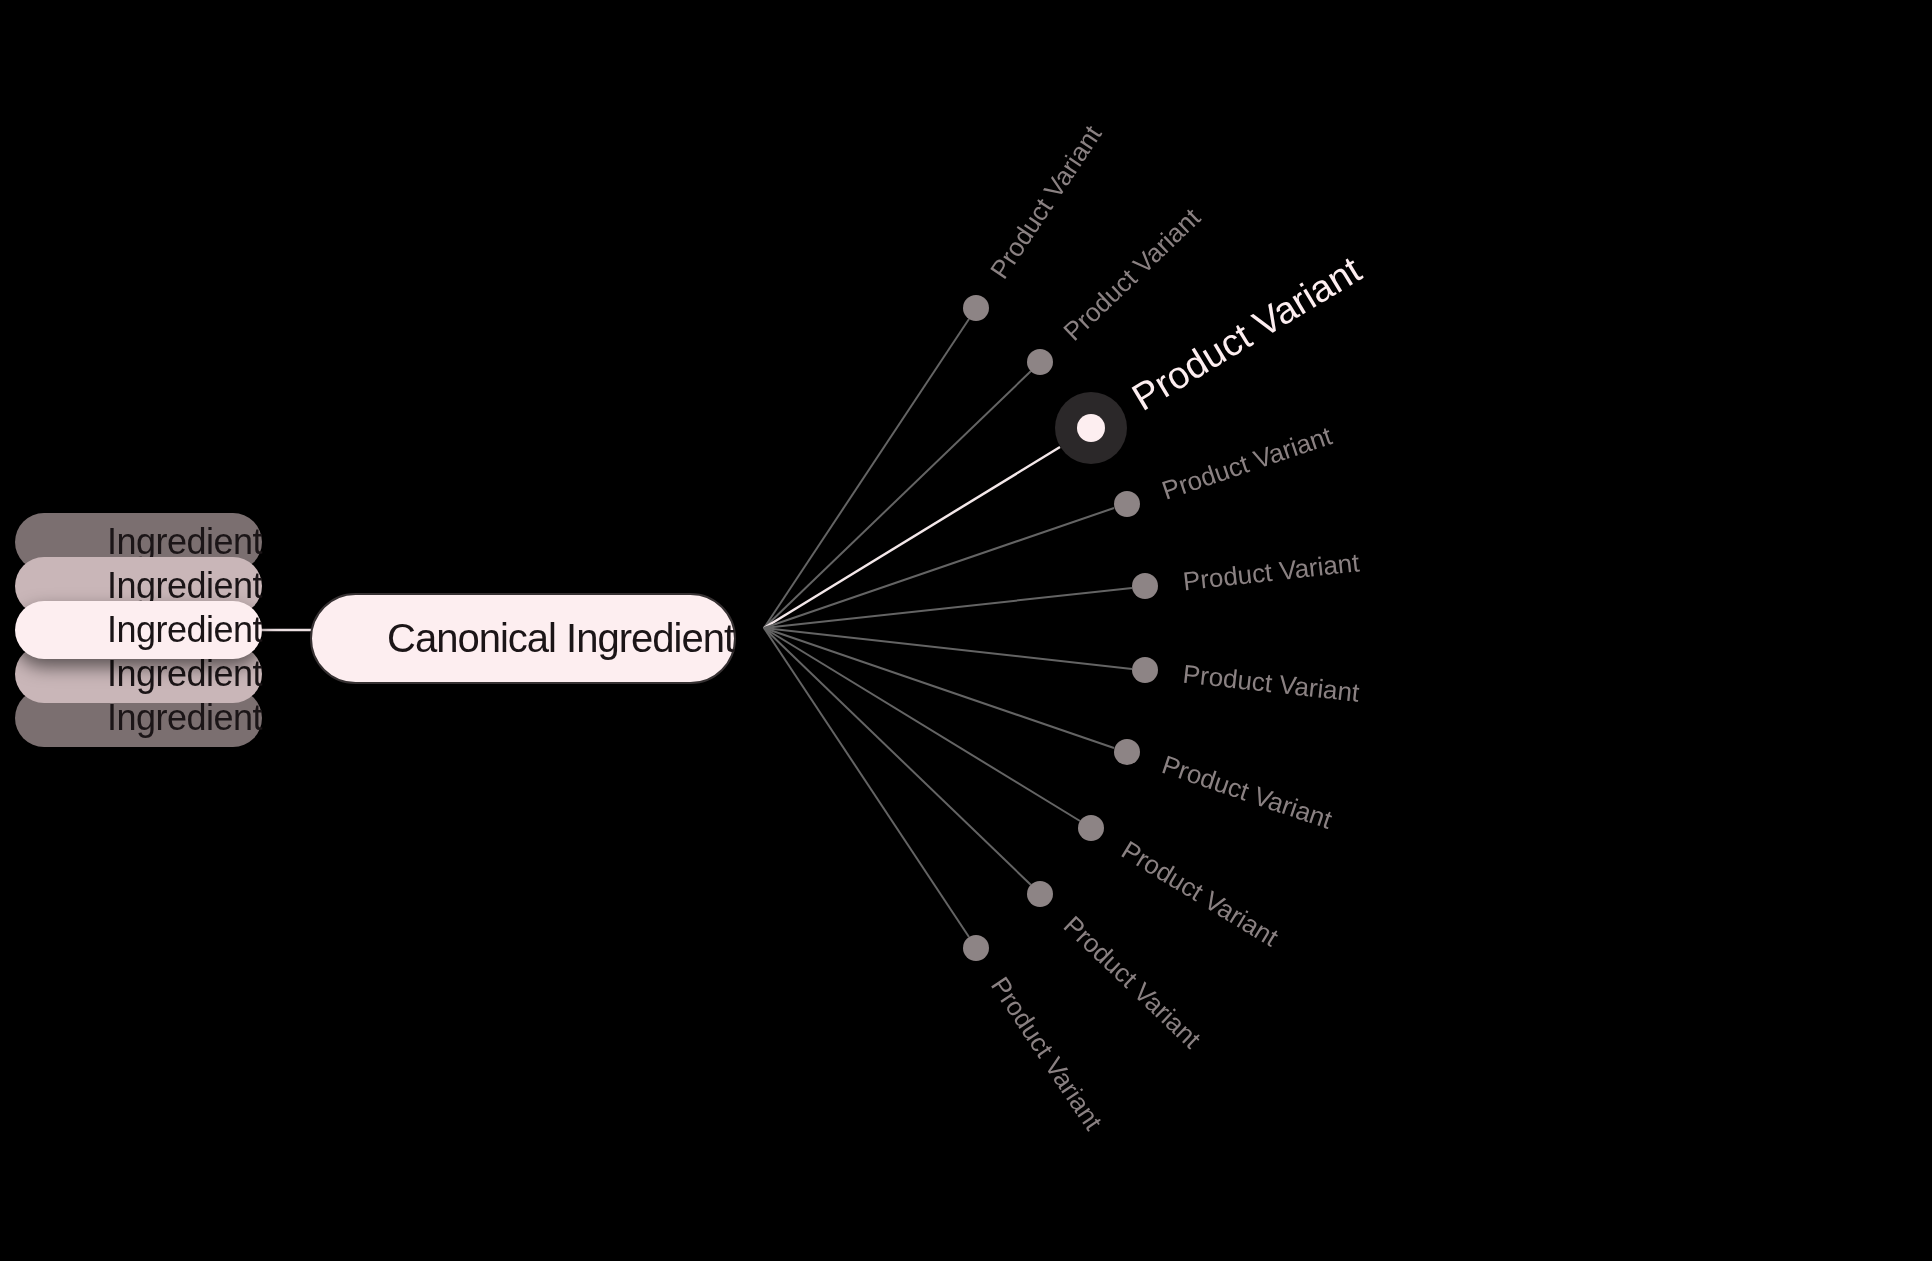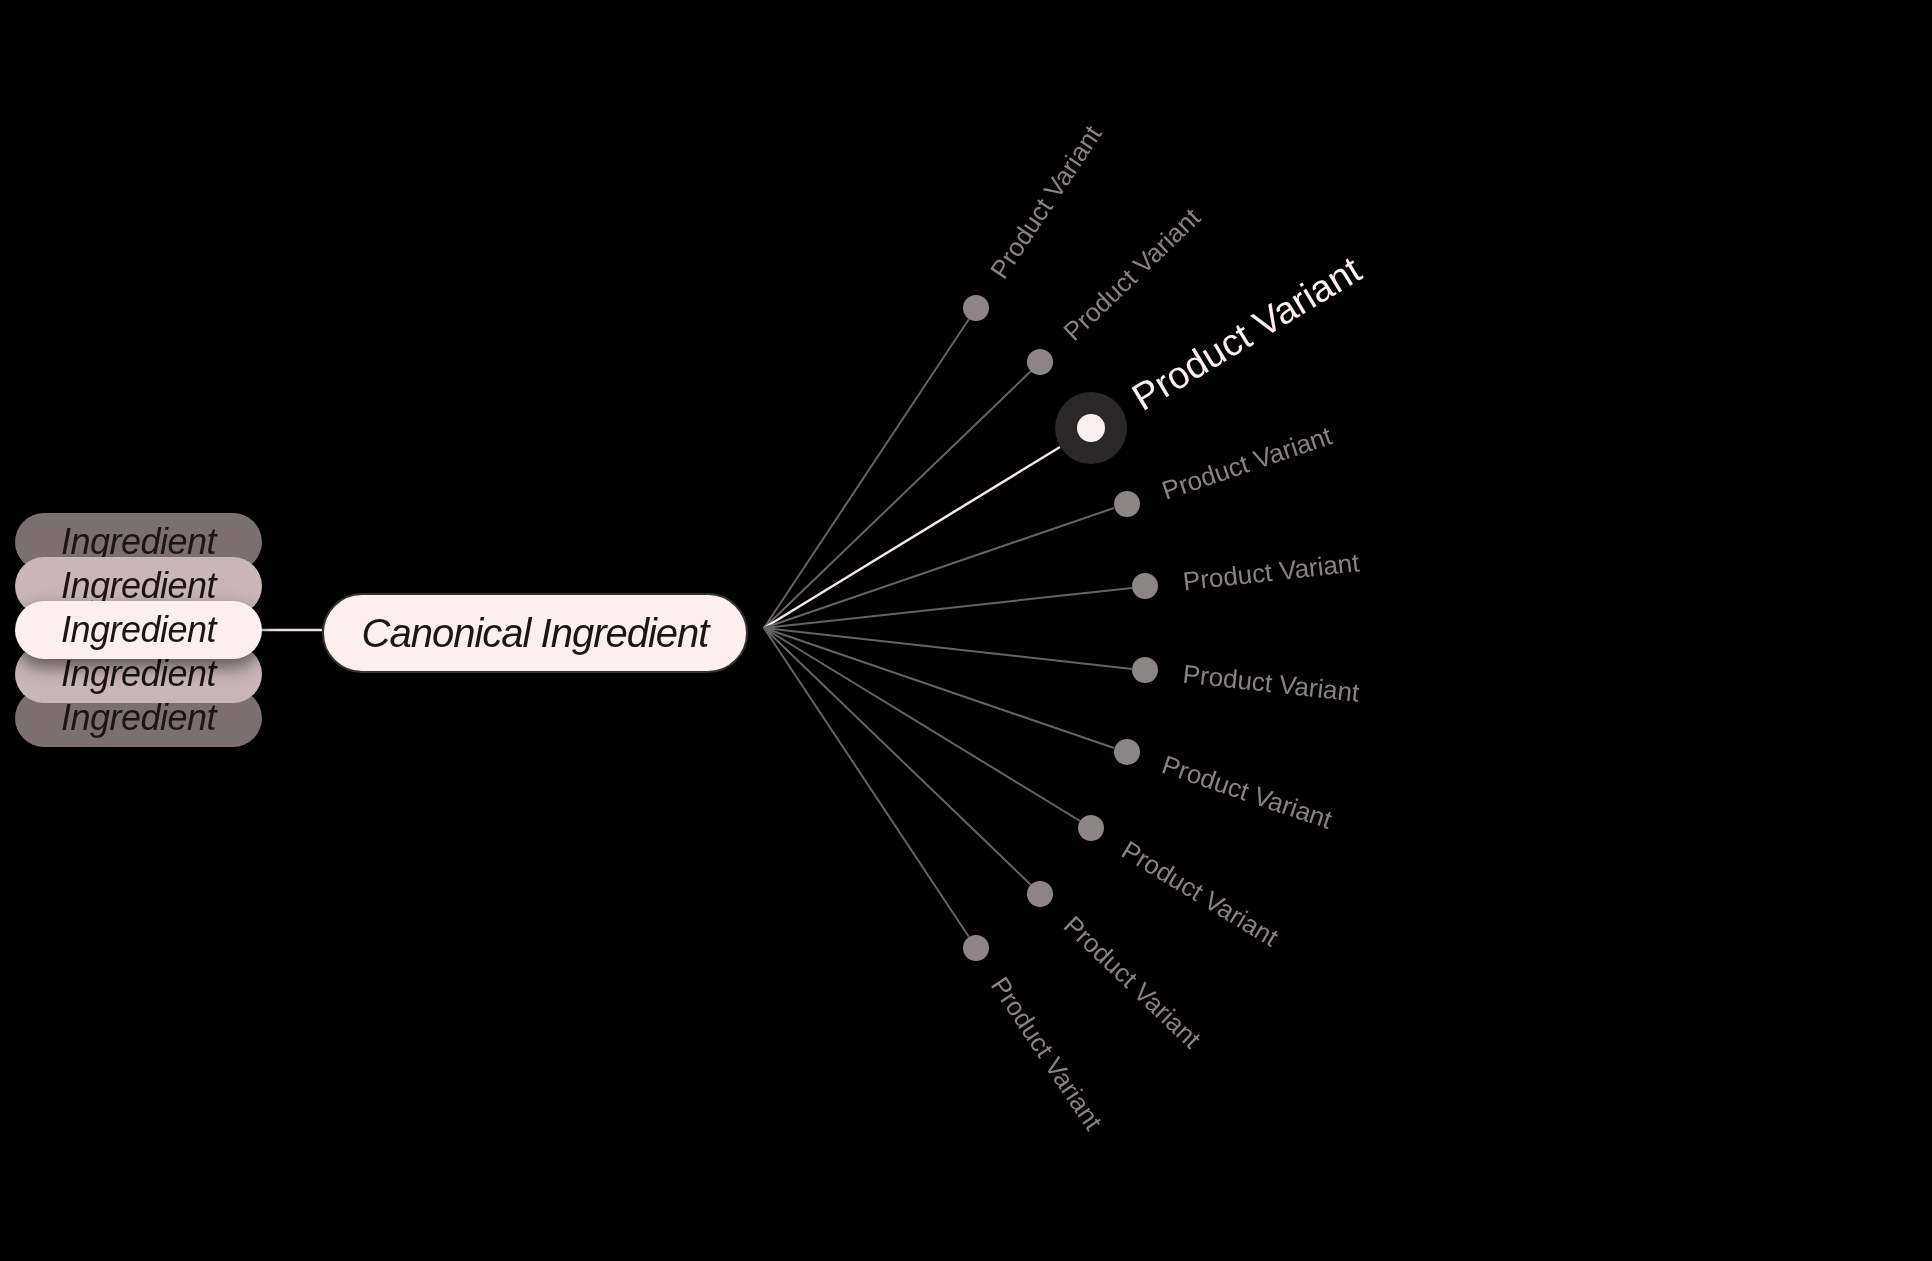--- a/index.html
+++ b/index.html
@@ -25,39 +25,38 @@
     overflow:hidden;
     font-family:"Liberation Sans","DejaVu Sans",sans-serif;
   }
   .edges{position:absolute;left:0;top:0;width:1932px;height:1261px;}
   .edge{stroke:var(--edge,#646464);stroke-width:2;fill:none;}
   .edge-hl{stroke:var(--edge-highlight,#f3e7e9);stroke-width:2.5;fill:none;}
   .edge-connector{stroke:var(--connector,#ecdfe1);stroke-width:2.5;fill:none;}
 
   .pill{
     position:absolute;
-    display:flex;align-items:center;justify-content:center;
+    display:flex;align-items:center;justify-content:flex-end;
     border-radius:999px;
     color:var(--pill-text,#1b1517);
     white-space:nowrap;
-    font-style:italic;
   }
   .stack-pill{
     left:15px;width:247px;height:58px;
     font-size:36px;letter-spacing:-0.5px;
     background:var(--stack-mid,#c9b6b8);
   }
   .stack-far{background:var(--stack-far,#7b6f70);z-index:1;}
   .stack-mid{background:var(--stack-mid,#c9b6b8);z-index:2;}
   .stack-front{
     background:var(--pill-bg,#fdeef0);z-index:3;
     box-shadow:0 8px 18px rgba(0,0,0,0.55);
   }
   .canonical{
-    left:322px;top:593px;width:426px;height:80px;
+    left:310px;top:593px;width:426px;height:91px;
     background:var(--pill-bg,#fdeef0);
     border:2px solid var(--pill-border,#363132);
     box-sizing:border-box;
     font-size:40px;letter-spacing:-1px;
     z-index:4;
   }
 
   .dot{
     position:absolute;width:26px;height:26px;border-radius:50%;
     background:var(--node-dot,#8d8485);

